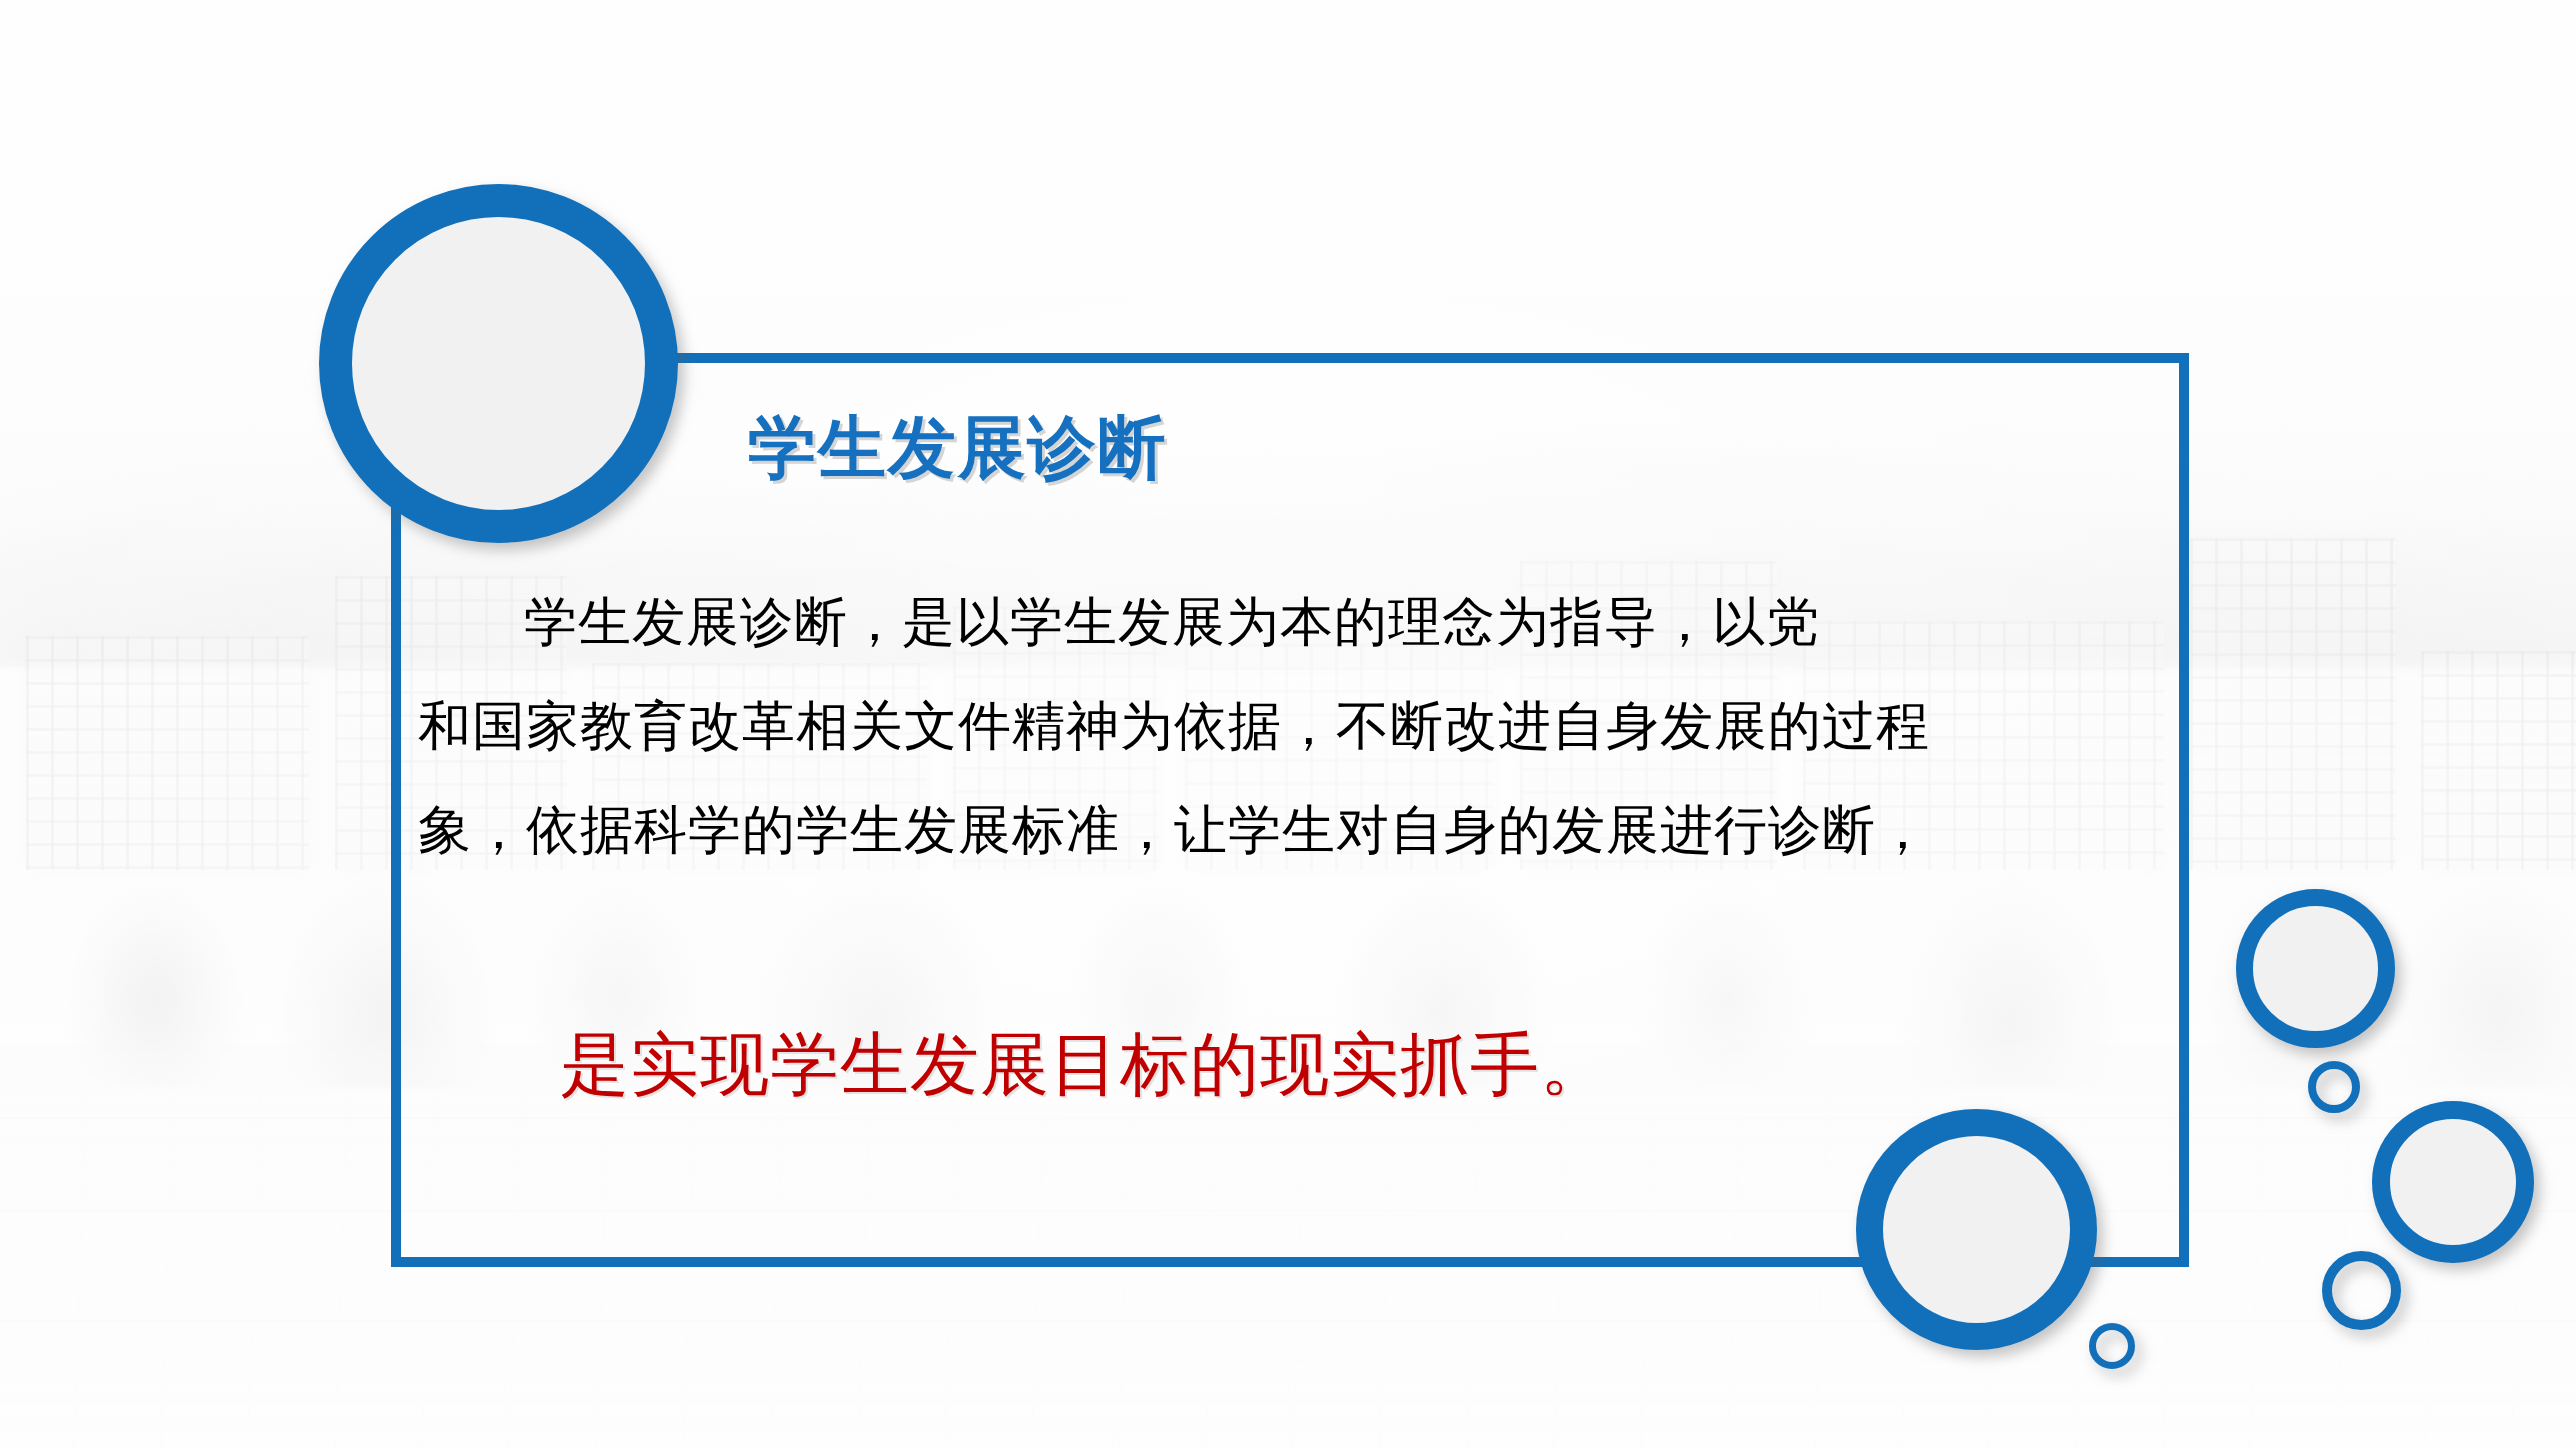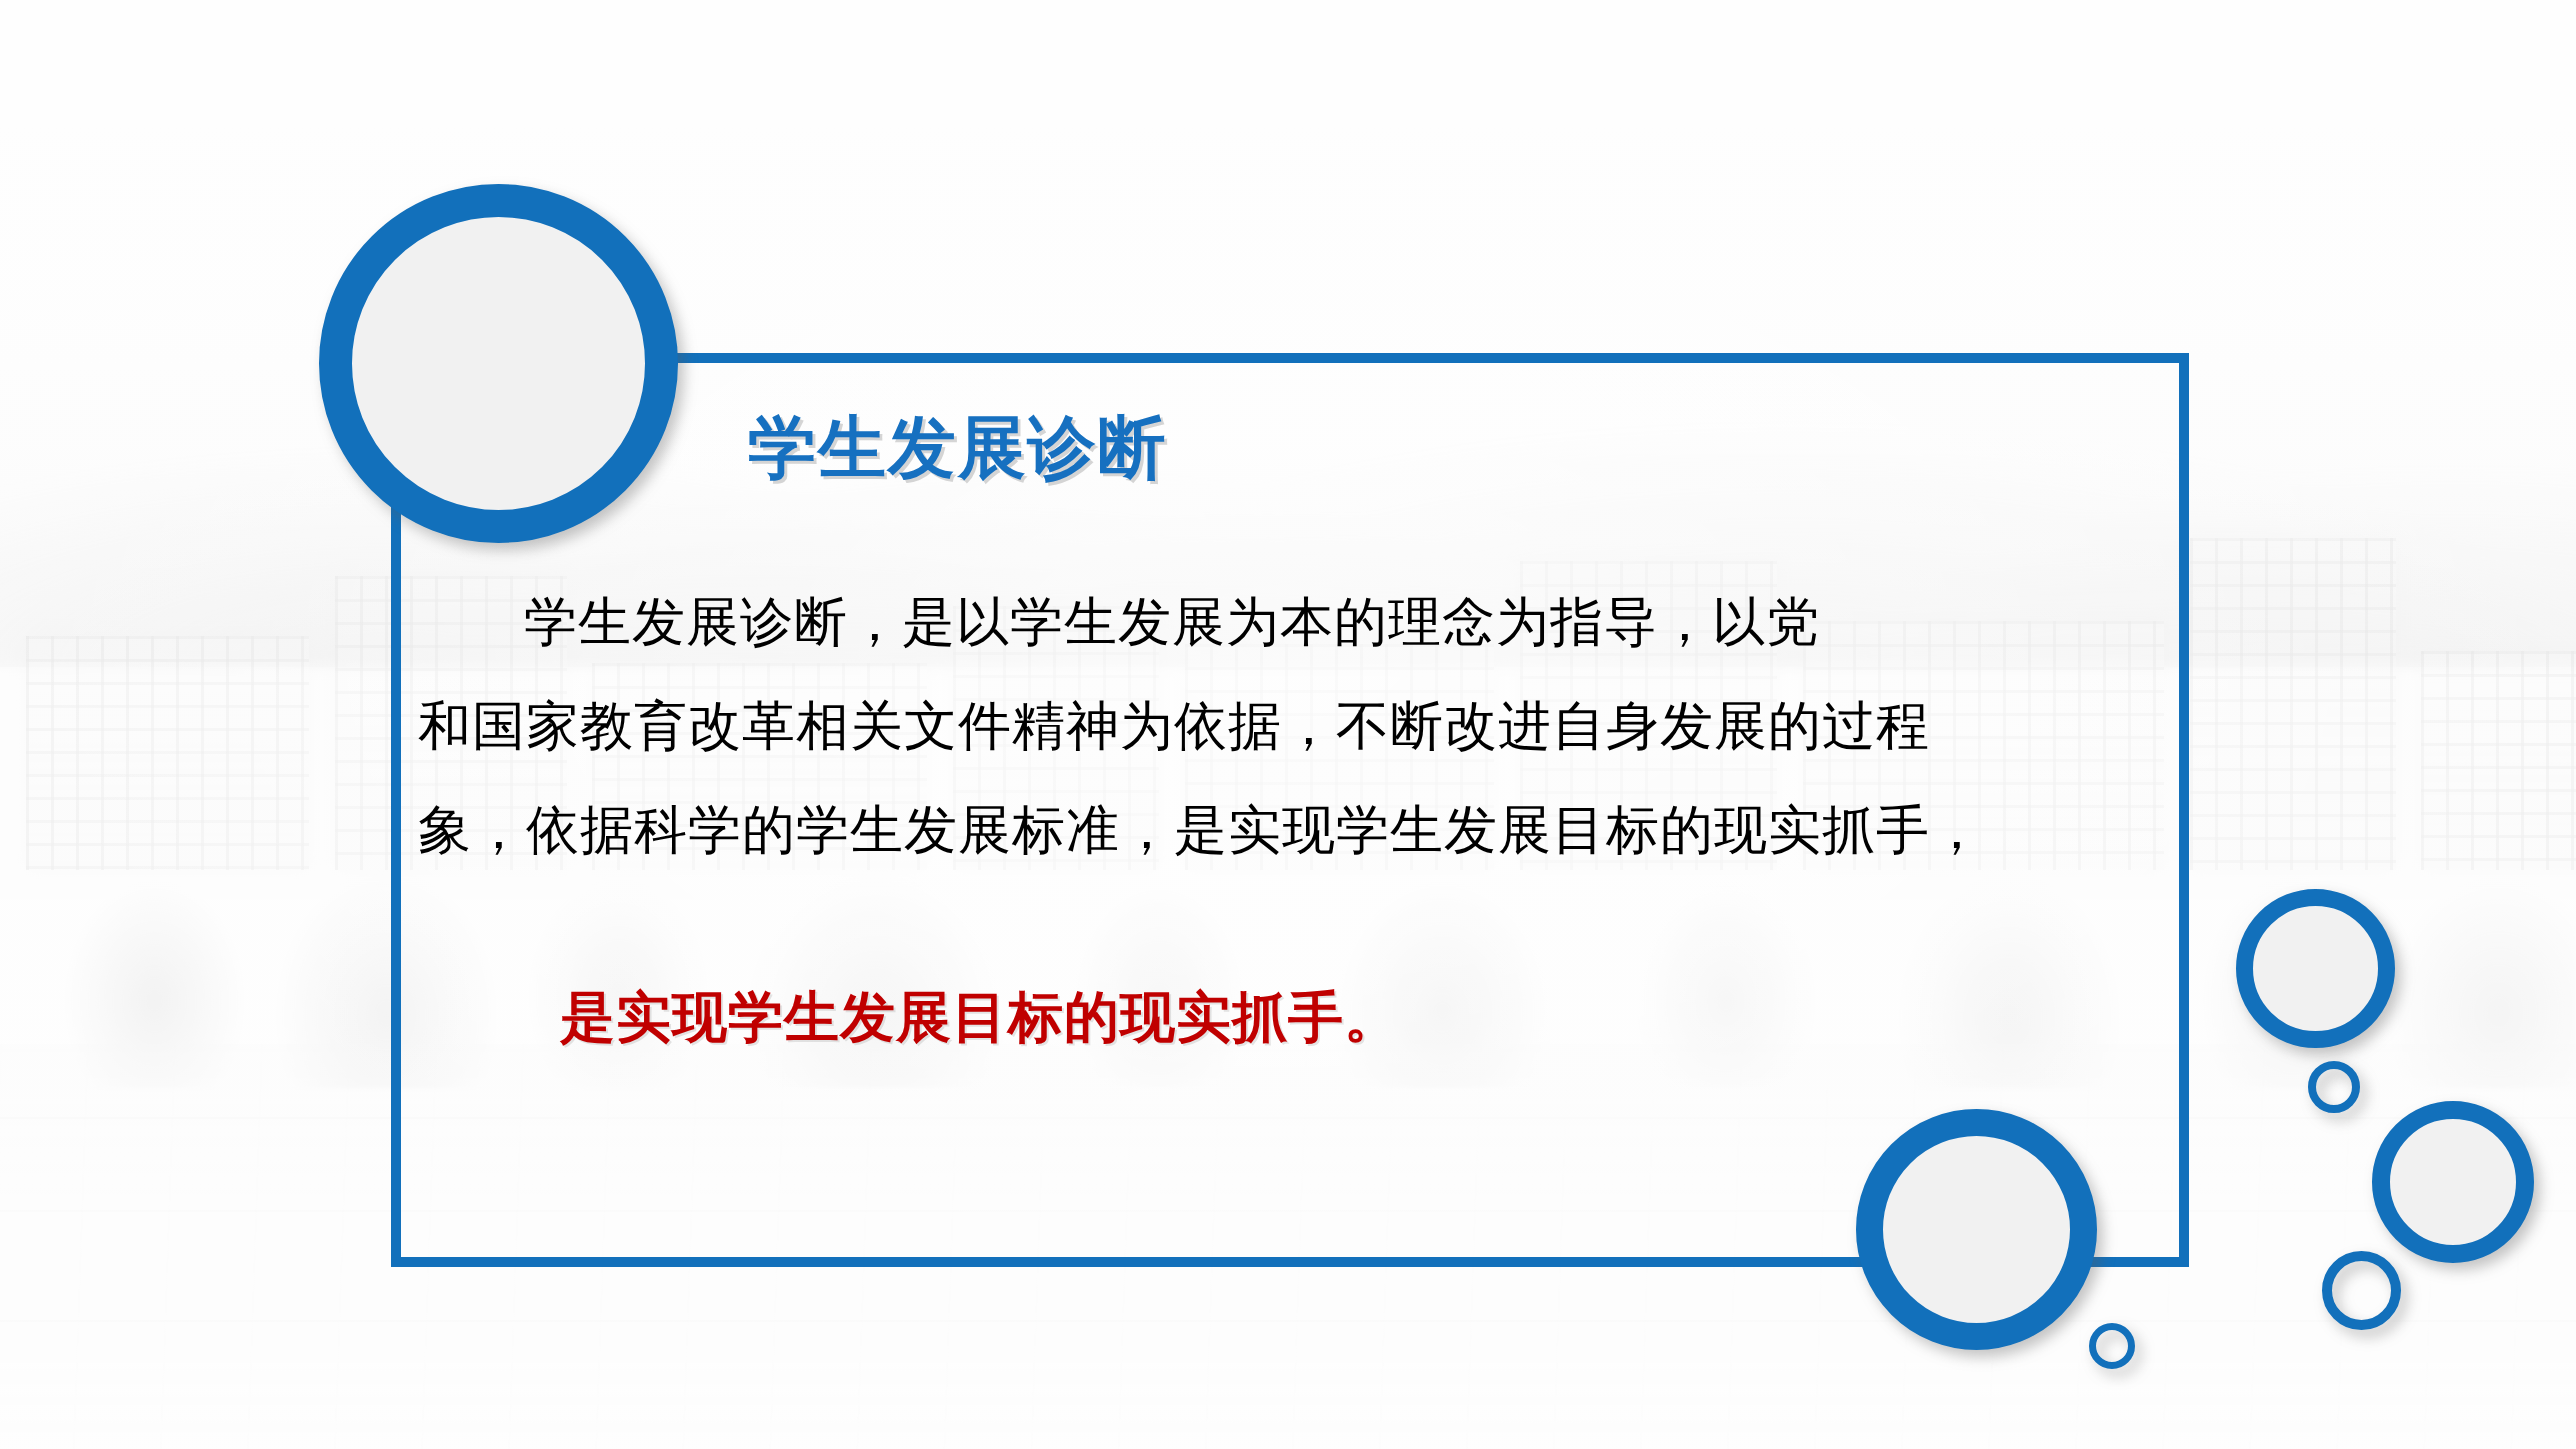--- a/index.html
+++ b/index.html
@@ -208,23 +208,23 @@
     font-size: 53px;
     color: #000000;
     line-height: 104px;
     letter-spacing: 1px;
     white-space: nowrap;
   }
   .body-line.indent { padding-left: 106px; }
   .red-line {
     position: absolute;
     left: 169px;
-    top: 628px;
-    font-size: 55px;
-    font-weight: bold;
+    top: 666px;
+    font-size: 69px;
+    font-weight: normal;
     color: #c00000;
     letter-spacing: 1px;
     white-space: nowrap;
     text-shadow: 1.9px 1.9px 0 rgba(150,150,150,.25);
   }
 </style>
 </head>
 <body>
 
 <div id="slide">
@@ -268,20 +268,20 @@
   <div class="ring hollow ring-r4"></div>
   <div class="ring hollow ring-r5"></div>
 
   <div class="content">
 
     <div class="slide-title">学生发展诊断</div>
 
     <div class="body-block">
       <div class="body-line indent">学生发展诊断，是以学生发展为本的理念为指导，以党</div>
       <div class="body-line">和国家教育改革相关文件精神为依据，不断改进自身发展的过程</div>
-      <div class="body-line">象，依据科学的学生发展标准，是实现学生发展目标的现实抓手，</div>
+      <div class="body-line">象，依据科学的学生发展标准，让学生对自身的发展进行诊断，</div>
     </div>
 
     <div class="red-line">是实现学生发展目标的现实抓手。</div>
 
   </div>
 </div>
 
 
 </body></html>

